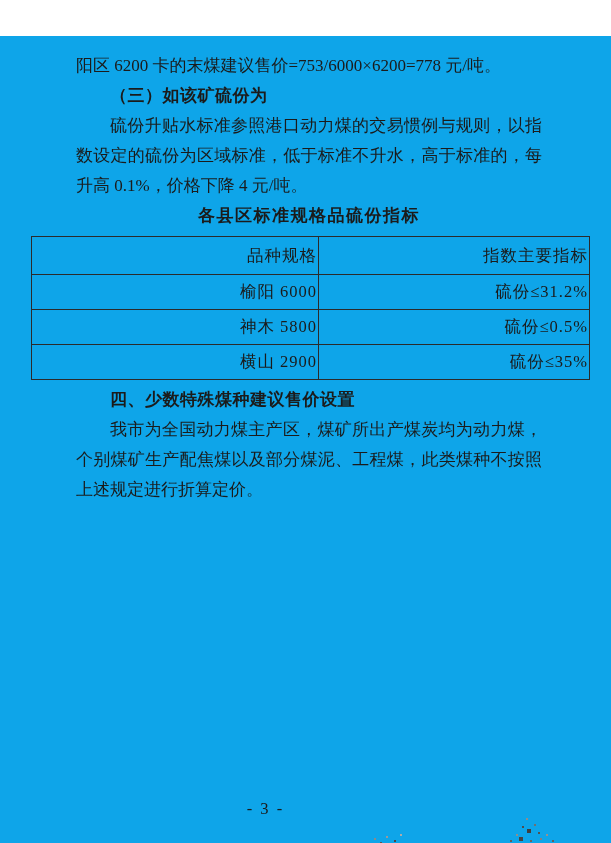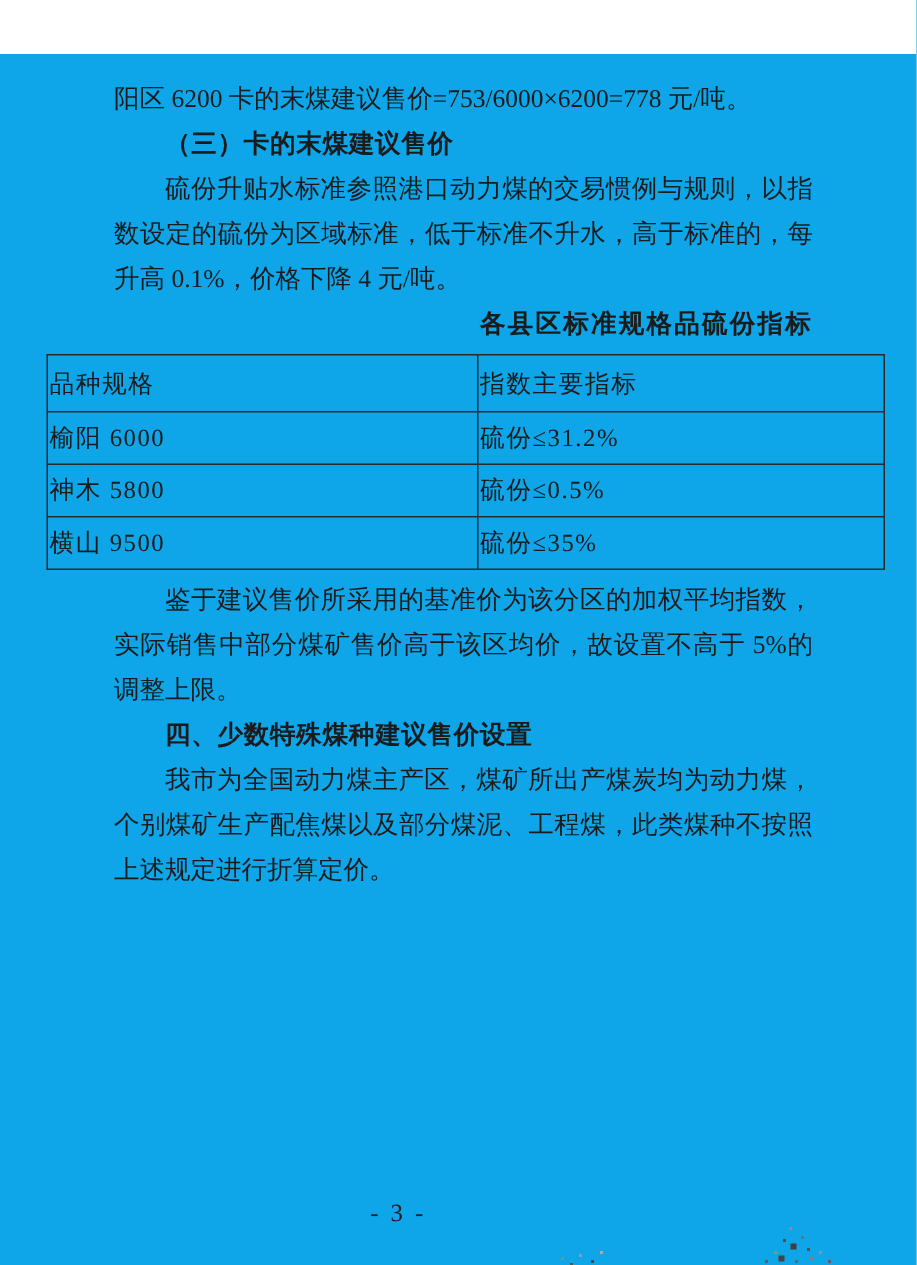--- a/index.html
+++ b/index.html
@@ -23,21 +23,21 @@
   .no-indent { text-indent: 0; }
   .indent { text-indent: 2em; }
   .justify { text-align: justify; word-break: break-all; }
   .heading-sub {
     font-weight: bold;
     text-indent: 2em;
     font-size: 17.5px;
     letter-spacing: 0.5px;
   }
   .table-title {
-    text-align: right;
+    text-align: center;
     font-weight: bold;
     font-size: 17.5px;
     letter-spacing: 1.5px;
   }
   .heading-major {
     font-family: Liberation Serif, serif;
     font-weight: bold;
     font-size: 18px;
     text-indent: 2em;
     letter-spacing: 0.5px;
@@ -45,21 +45,21 @@
   table.spec-table {
     width: 558px;
     margin-left: -45px;
     margin-top: 5px;
     margin-bottom: 5px;
     border-collapse: collapse;
     table-layout: fixed;
   }
   table.spec-table th, table.spec-table td {
     border: 1.6px solid #2b2b2b;
-    text-align: left;
+    text-align: right;
     vertical-align: middle;
     font-size: 16.5px;
     font-weight: normal;
     letter-spacing: 1px;
   }
   table.spec-table th { height: 35px; }
   table.spec-table td { height: 32px; }
   table.spec-table col.col-left  { width: 287px; }
   table.spec-table col.col-right { width: 271px; }
   .page-number {
@@ -113,21 +113,21 @@
   }
 </style>
 </head>
 <body>
 
 <div class="page">
   <div class="content">
 
     <p class="no-indent justify">阳区 6200 卡的末煤建议售价=753/6000×6200=778 元/吨。</p>
 
-    <p class="heading-sub">（三）卡的末煤建议售价</p>
+    <p class="heading-sub">（三）如该矿硫份为</p>
 
     <p class="indent justify">硫份升贴水标准参照港口动力煤的交易惯例与规则，以指数设定的硫份为区域标准，低于标准不升水，高于标准的，每升高 0.1%，价格下降 4 元/吨。</p>
 
     <p class="table-title">各县区标准规格品硫份指标</p>
 
     <table class="spec-table">
       <colgroup>
           <col class="col-left">
           <col class="col-right">
         </colgroup>
@@ -140,29 +140,28 @@
       <tbody>
         <tr>
           <td>榆阳 6000</td>
           <td>硫份≤31.2%</td>
         </tr>
         <tr>
           <td>神木 5800</td>
           <td>硫份≤0.5%</td>
         </tr>
         <tr>
-          <td>横山 9500</td>
+          <td>横山 2900</td>
           <td>硫份≤35%</td>
         </tr>
       </tbody>
     </table>
 
 
 
-    <p class="indent justify">鉴于建议售价所采用的基准价为该分区的加权平均指数，实际销售中部分煤矿售价高于该区均价，故设置不高于 5%的调整上限。</p>
 
     <p class="heading-major">四、少数特殊煤种建议售价设置</p>
 
     <p class="indent justify">我市为全国动力煤主产区，煤矿所出产煤炭均为动力煤，个别煤矿生产配焦煤以及部分煤泥、工程煤，此类煤种不按照上述规定进行折算定价。</p>
 
   </div>
 
   <div class="page-number">- 3 -</div>
 
   <i class="noise noise-1"></i>

